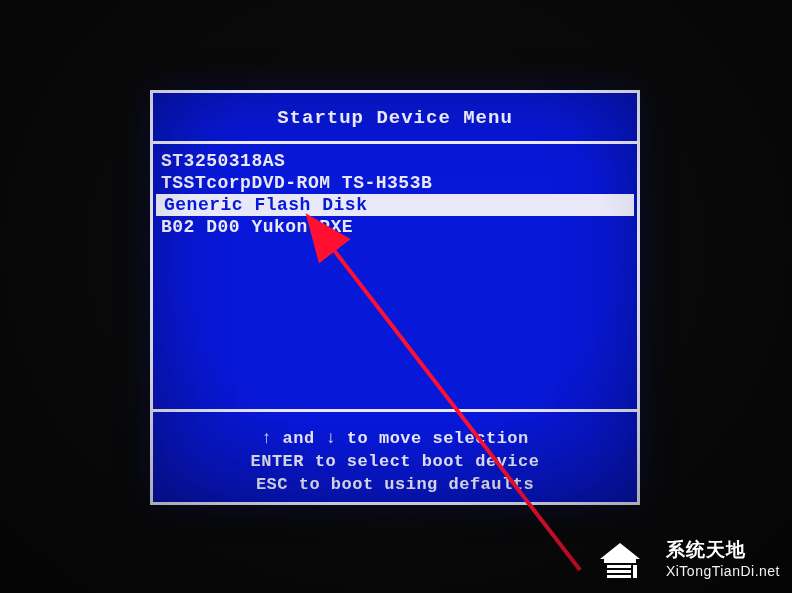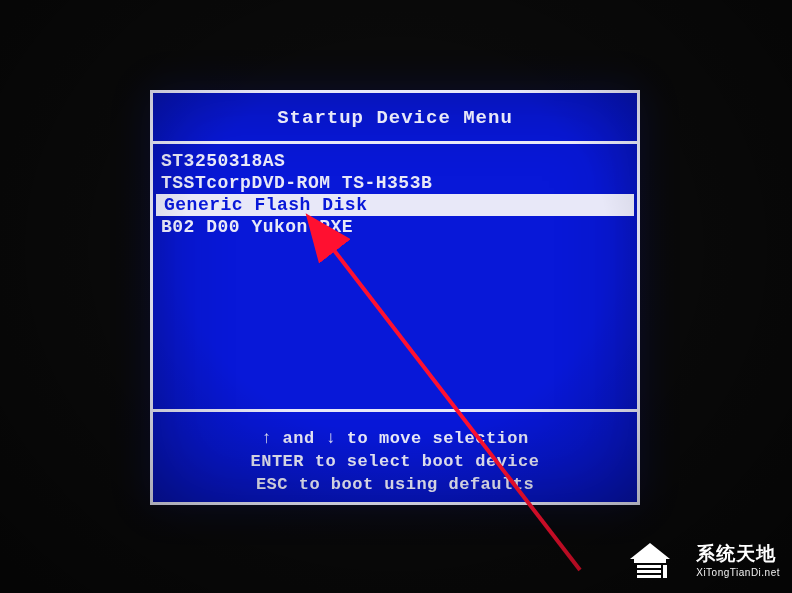--- a/index.html
+++ b/index.html
@@ -60,28 +60,28 @@
     position: absolute;
     left: 0; top: 0;
     width: 792px; height: 593px;
     pointer-events: none;
   }
   .watermark {
     position: absolute;
     right: 12px;
     bottom: 14px;
     display: flex;
-    align-items: flex-start;
+    align-items: flex-end;
     gap: 24px;
     color: #fff;
   }
   .wm-icon svg { display: block; }
   .wm-text { text-align: left; }
   .wm-cn { font-size: 19px; font-weight: bold; font-family: sans-serif; letter-spacing: 1px; }
-  .wm-url { font-size: 10px; font-family: sans-serif; letter-spacing: 0.5px; opacity: 0.95; }
+  .wm-url { font-size: 14px; font-family: sans-serif; letter-spacing: 0.5px; opacity: 0.95; }
   .vignette {
     position: absolute; inset: 0;
     background: radial-gradient(ellipse at 50% 42%, rgba(0,0,0,0) 38%, rgba(0,0,0,0.55) 100%);
     pointer-events: none;
   }
 </style>
 </head>
 <body>
 
 <div class="screen">

